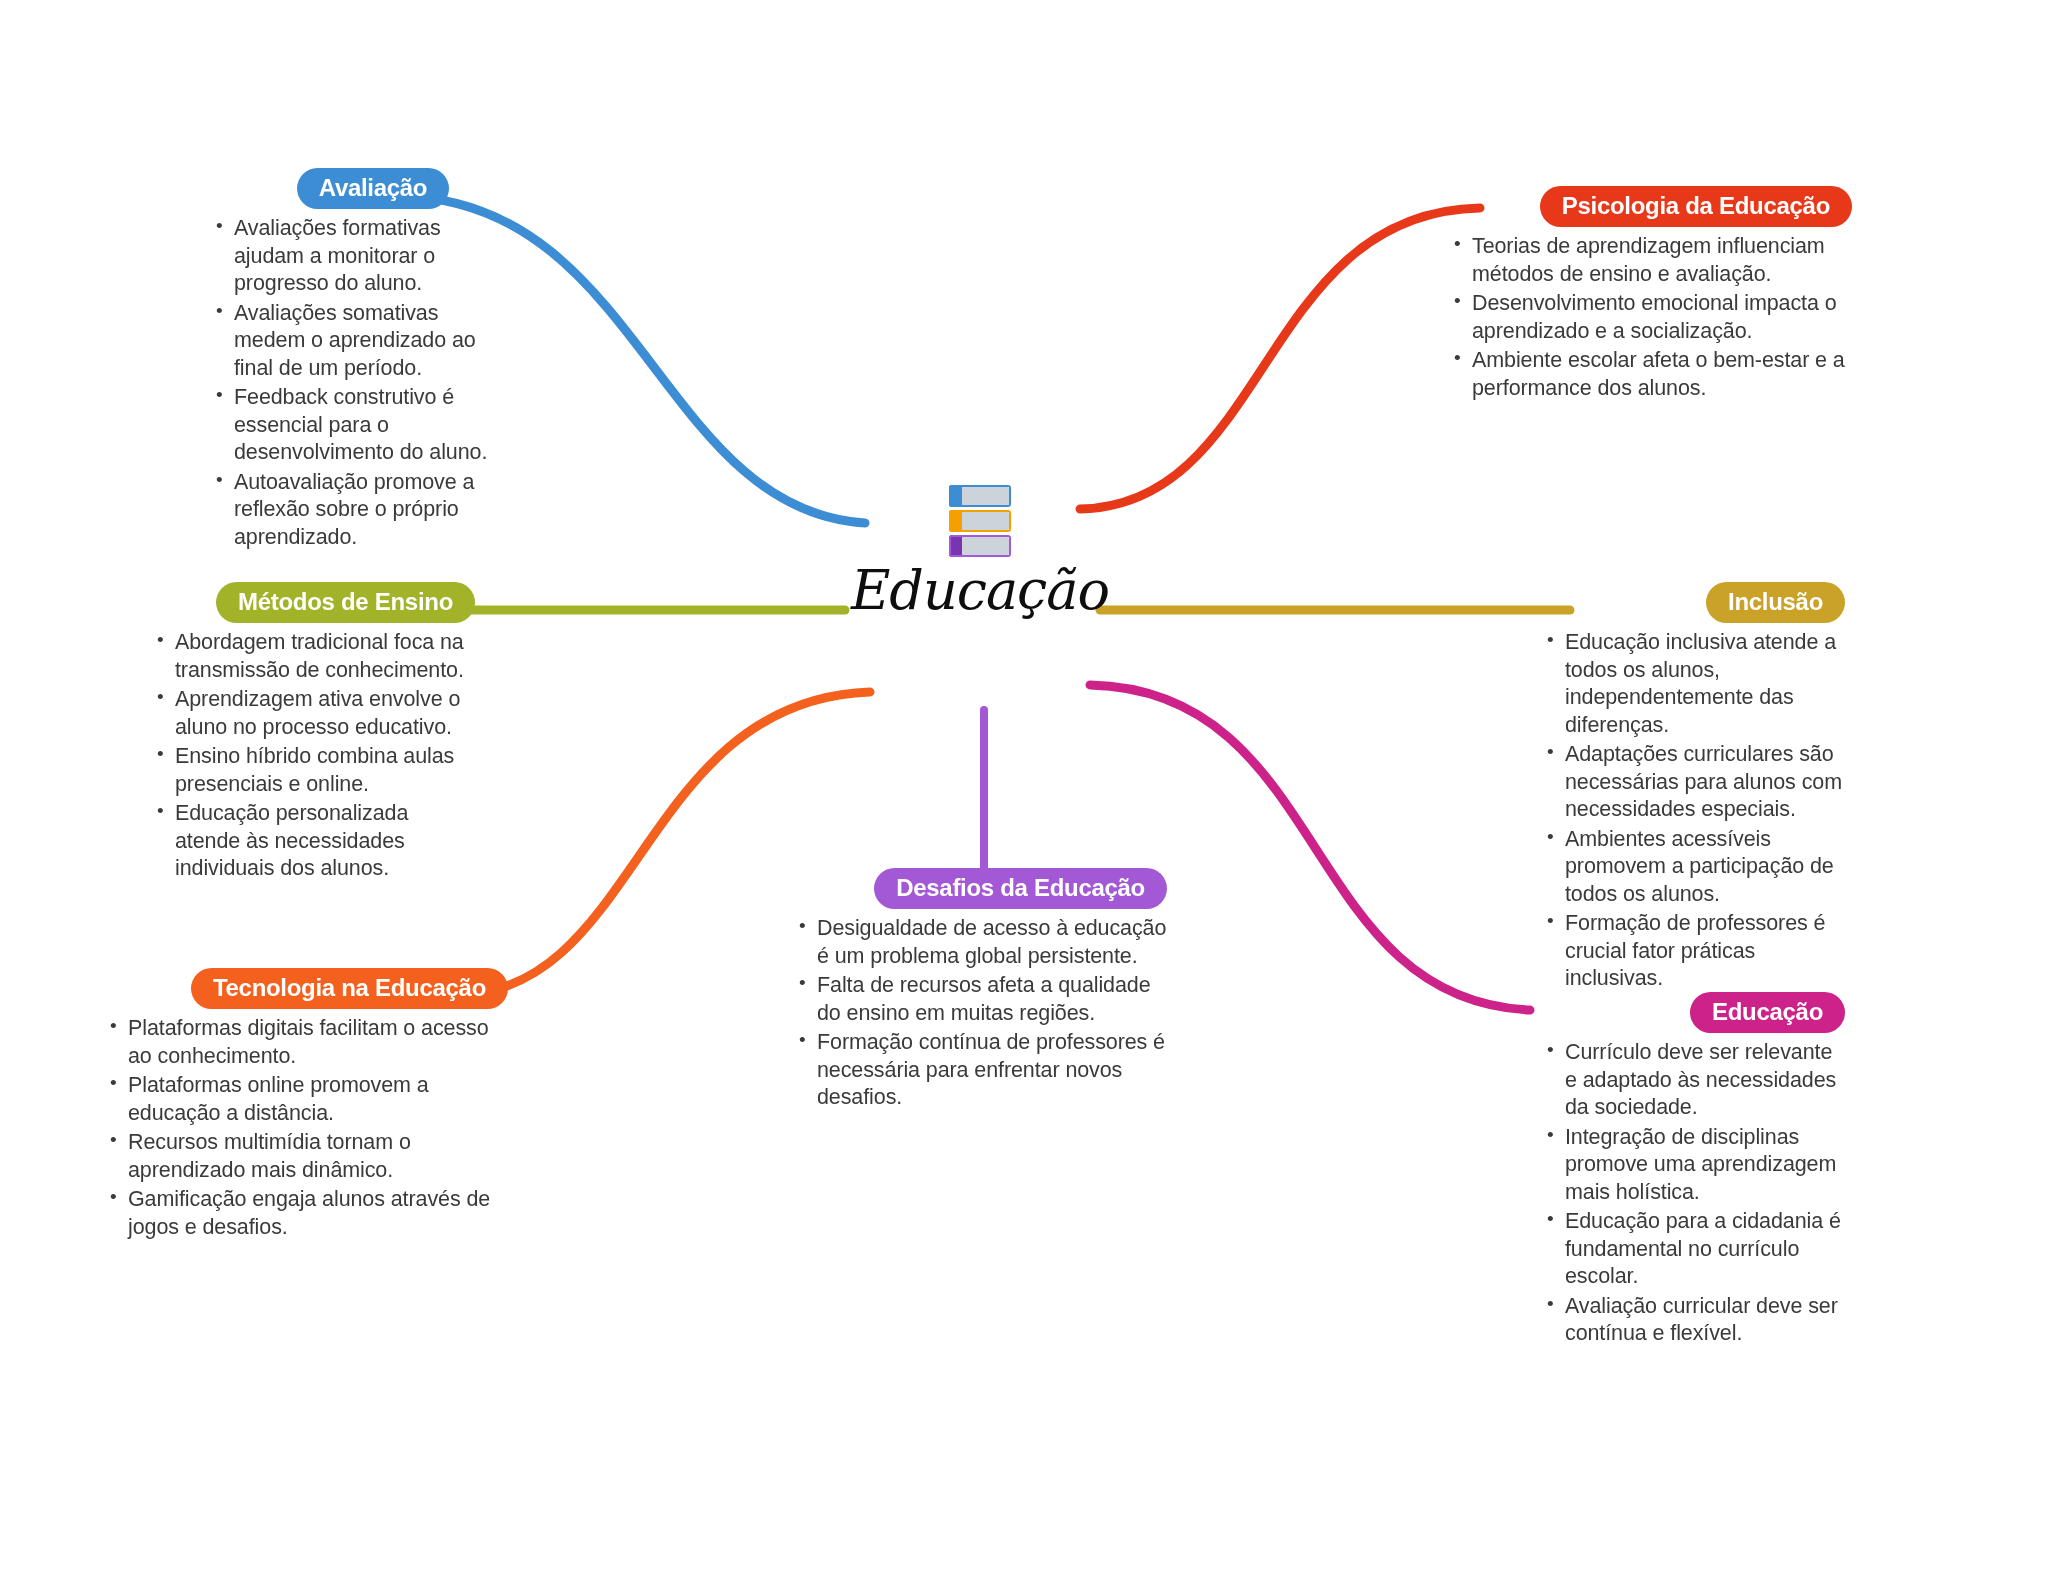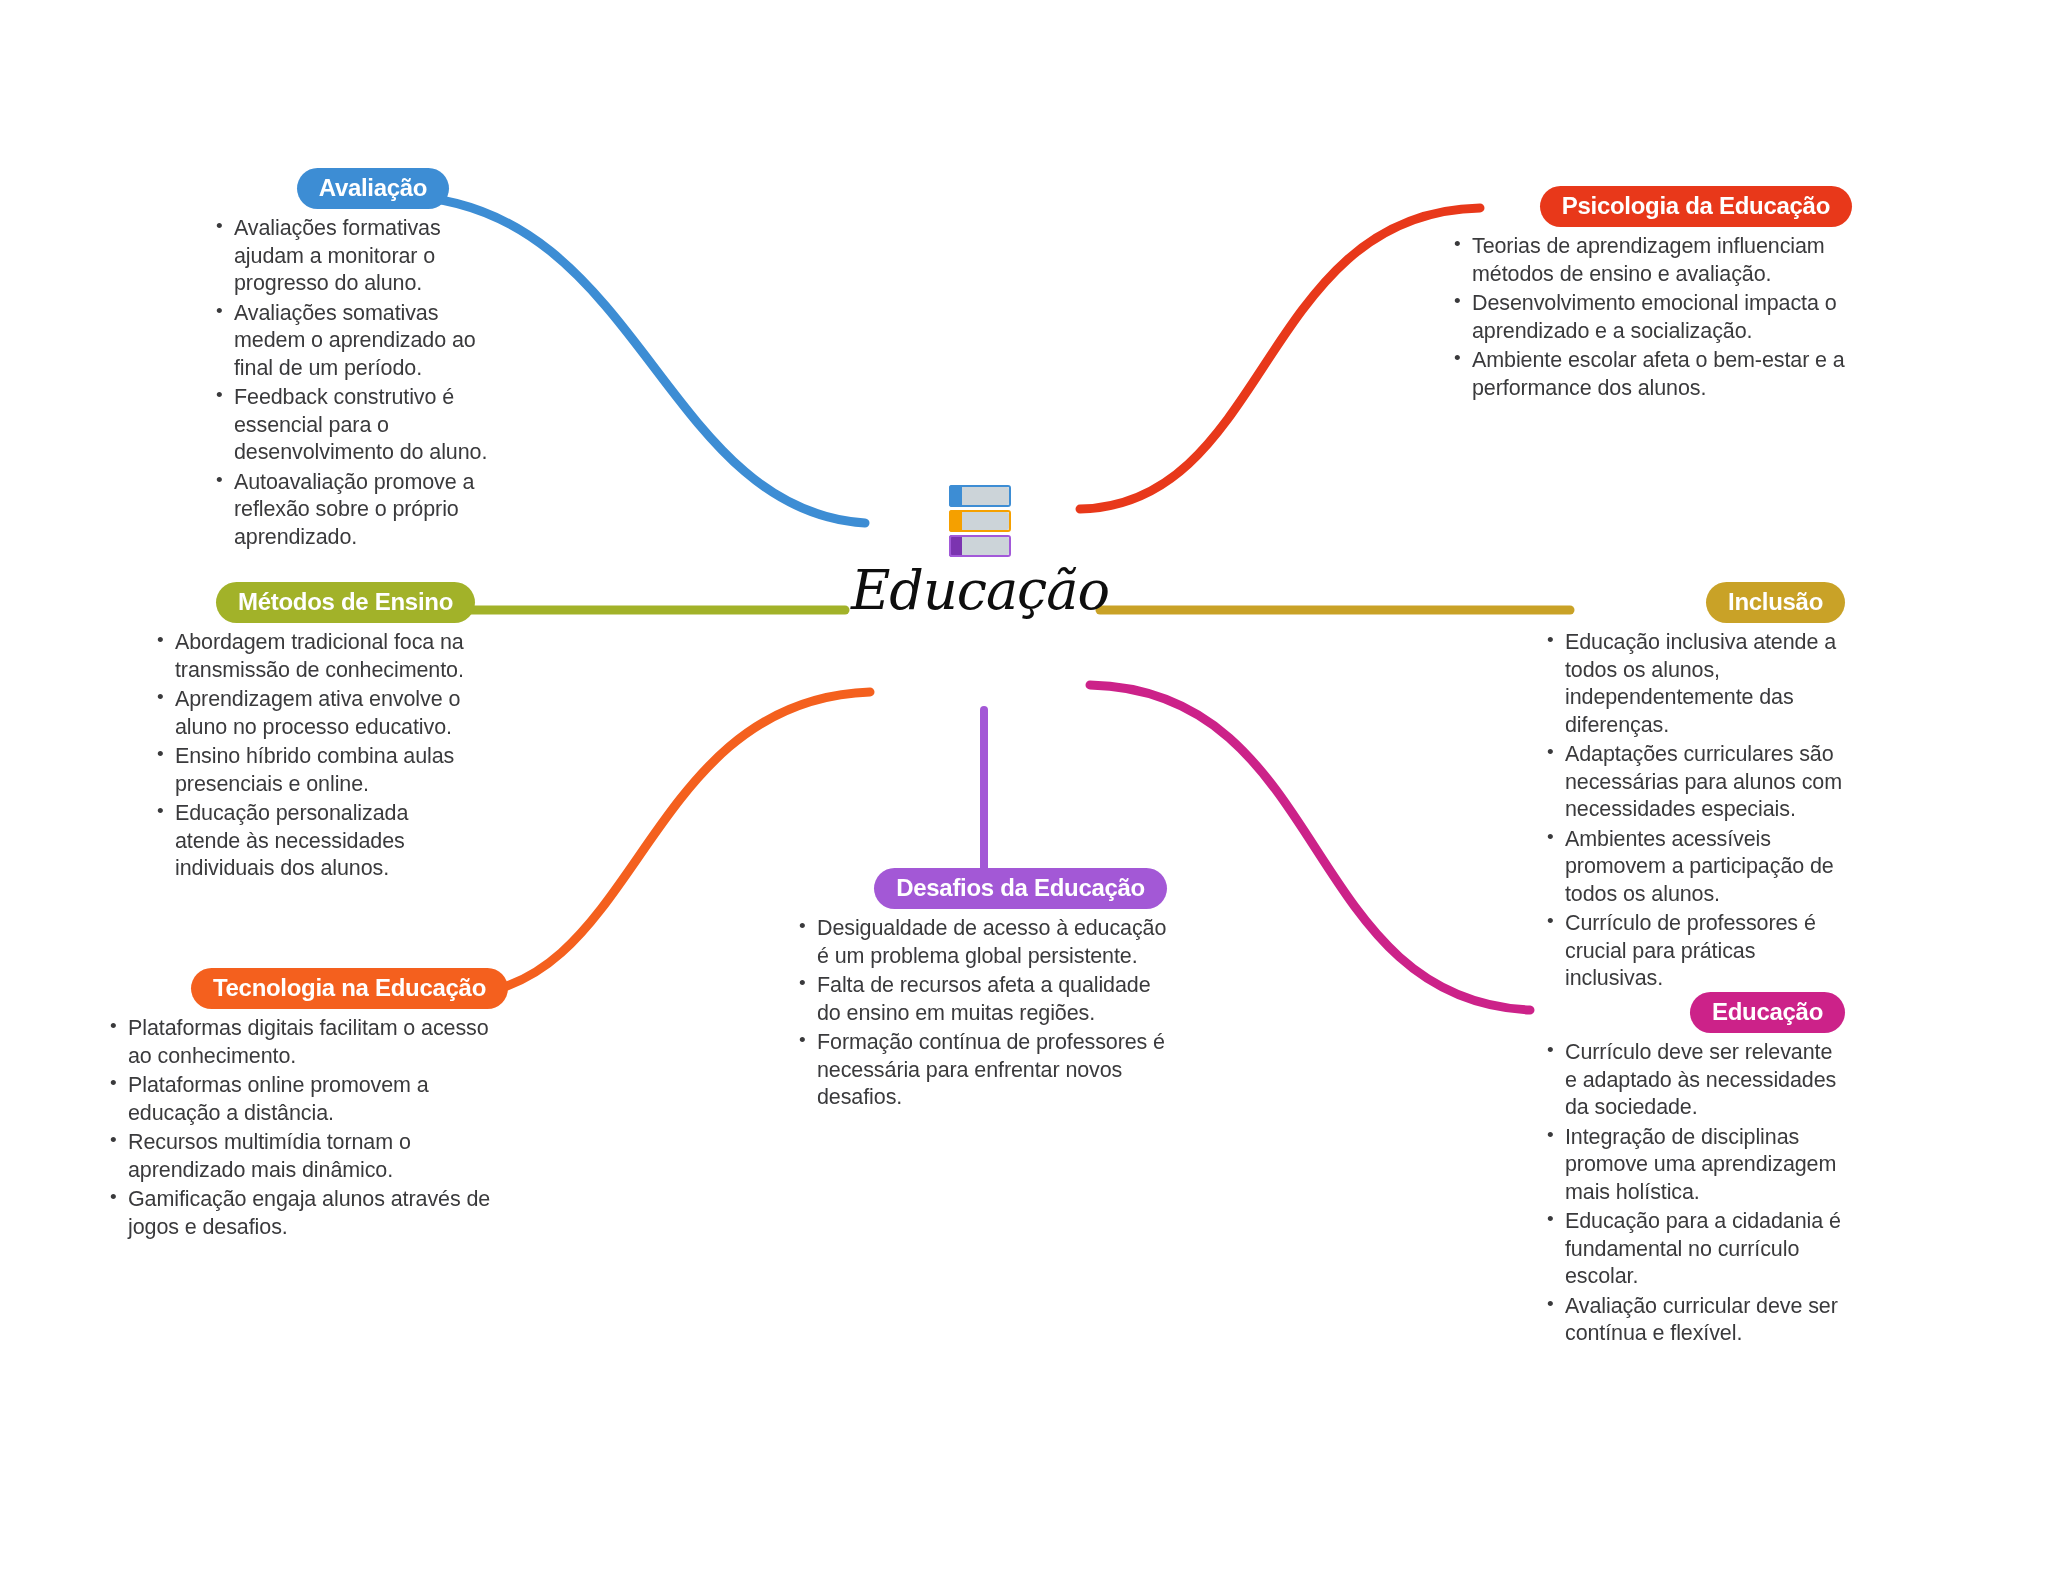--- a/index.html
+++ b/index.html
@@ -223,21 +223,21 @@
   </div>
 
   <div class="branch" id="branch-inclusao">
     <div class="pill-wrap right-pill">
       <span class="pill" style="background:#c9a227">Inclusão</span>
     </div>
     <ul class="bullets">
       <li>Educação inclusiva atende a todos os alunos, independentemente das diferenças.</li>
       <li>Adaptações curriculares são necessárias para alunos com necessidades especiais.</li>
       <li>Ambientes acessíveis promovem a participação de todos os alunos.</li>
-      <li>Currículo de professores é crucial para práticas inclusivas.</li>
+      <li>Formação de professores é crucial fator práticas inclusivas.</li>
     </ul>
   </div>
 
   <div class="branch" id="branch-tecnologia">
     <div class="pill-wrap right-pill">
       <span class="pill" style="background:#f4601e">Tecnologia na Educação</span>
     </div>
     <ul class="bullets">
       <li>Plataformas digitais facilitam o acesso ao conhecimento.</li>
       <li>Plataformas online promovem a educação a distância.</li>

